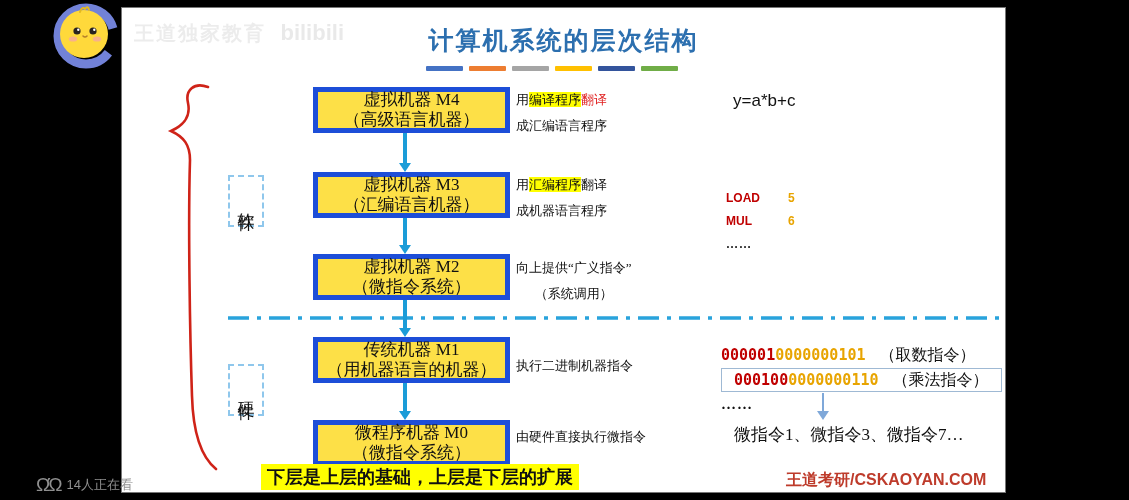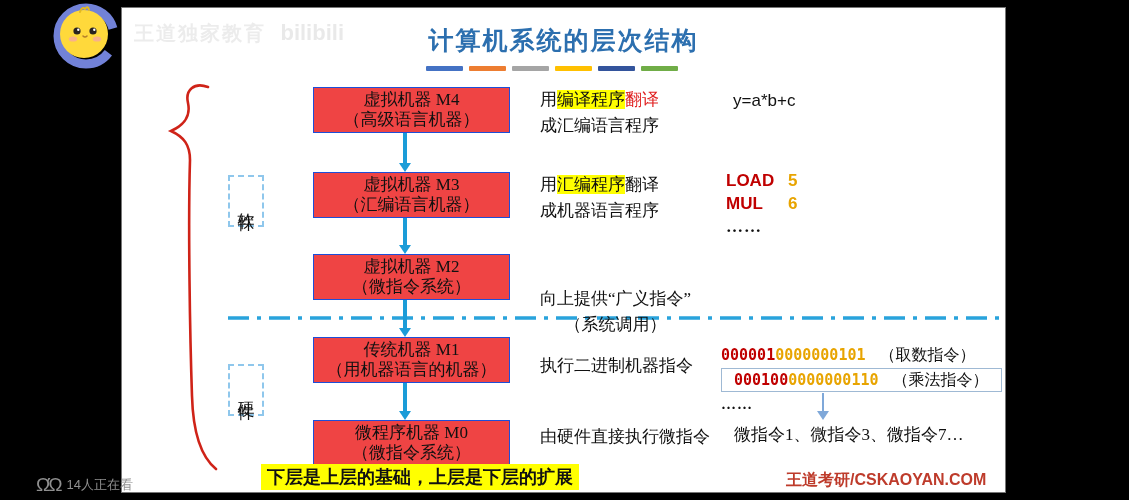--- a/index.html
+++ b/index.html
@@ -10,45 +10,45 @@
   .serif { font-family:"Liberation Serif", serif; }
 
   
   .title { position:absolute; left:0; top:16px; width:100%; text-align:center;
            font-size:25px; font-weight:bold; color:#2C6FAF; letter-spacing:2px; }
   .bars { position:absolute; left:304px; top:58px; display:flex; gap:6px; }
   .bars span { width:37px; height:5px; border-radius:1px; display:block; }
 
   
   .layer-box { position:absolute; left:191px; width:197px; height:46px;
-               border:1px solid #1d4ed8; background:#ef4444; display:flex;
+               border:5px solid #1d4ed8; background:#fde047; display:flex;
                flex-direction:column; align-items:center; justify-content:center;
                font-size:17px; color:#111; line-height:20px; }
   
   .varrow { position:absolute; left:277px; width:12px; }
   .varrow .shaft { position:absolute; left:4px; top:0; width:4px; background:#1B9CD8; }
   .varrow .head { position:absolute; left:0; bottom:0; width:0; height:0;
                   border-left:6px solid transparent; border-right:6px solid transparent;
                   border-top:9px solid #1B9CD8; }
 
   
   .side-label { position:absolute; left:106px; width:36px; height:52px;
                 border:2px dashed #8FC7EC; display:flex; align-items:center; justify-content:center;
                 font-size:17px; color:#111; writing-mode:vertical-rl; text-orientation:upright;
                 letter-spacing:2px; }
 
   
-  .note { position:absolute; left:418px; font-size:17px; color:#111; line-height:26px; white-space:nowrap; }
+  .note { position:absolute; left:394px; font-size:13px; color:#111; line-height:26px; white-space:nowrap; }
   .hl   { background:#FFFF00; }
   .em-red { color:#E02020; }
-  .center-note { text-align:center;margin-top:31px; }
+  .center-note { text-align:center; }
 
   
   .code { position:absolute; left:611px; top:83px; font-size:17px; font-weight:400; color:#111; }
-  .asm  { position:absolute; left:604px; top:161px; font-size:17px; font-weight:bold; line-height:23px; }
+  .asm  { position:absolute; left:604px; top:179px; font-size:12px; font-weight:bold; line-height:23px; }
   .asm .op  { display:inline-block; width:62px; color:#C00000; }
   .asm .val { color:#E8A400; }
   .asm .dots { color:#111; font-weight:bold; letter-spacing:1px; }
   .binary { position:absolute; left:599px; top:336px; font-size:15px; line-height:21px; white-space:nowrap; }
   .binary .row { margin-bottom:2px; }
   .binary .boxed { border:1px solid #9FB9D4; padding:0 12px; display:inline-block; }
   .binary .op      { font-family:"DejaVu Sans Mono", monospace; font-weight:bold; color:#C00000; }
   .binary .operand { font-family:"DejaVu Sans Mono", monospace; font-weight:bold; color:#E8A400; }
   .binary .lbl { font-family:"Liberation Serif", serif; color:#111; font-size:16px; margin-left:14px; }
   .binary .dots { color:#111; font-weight:bold; letter-spacing:1px; }

